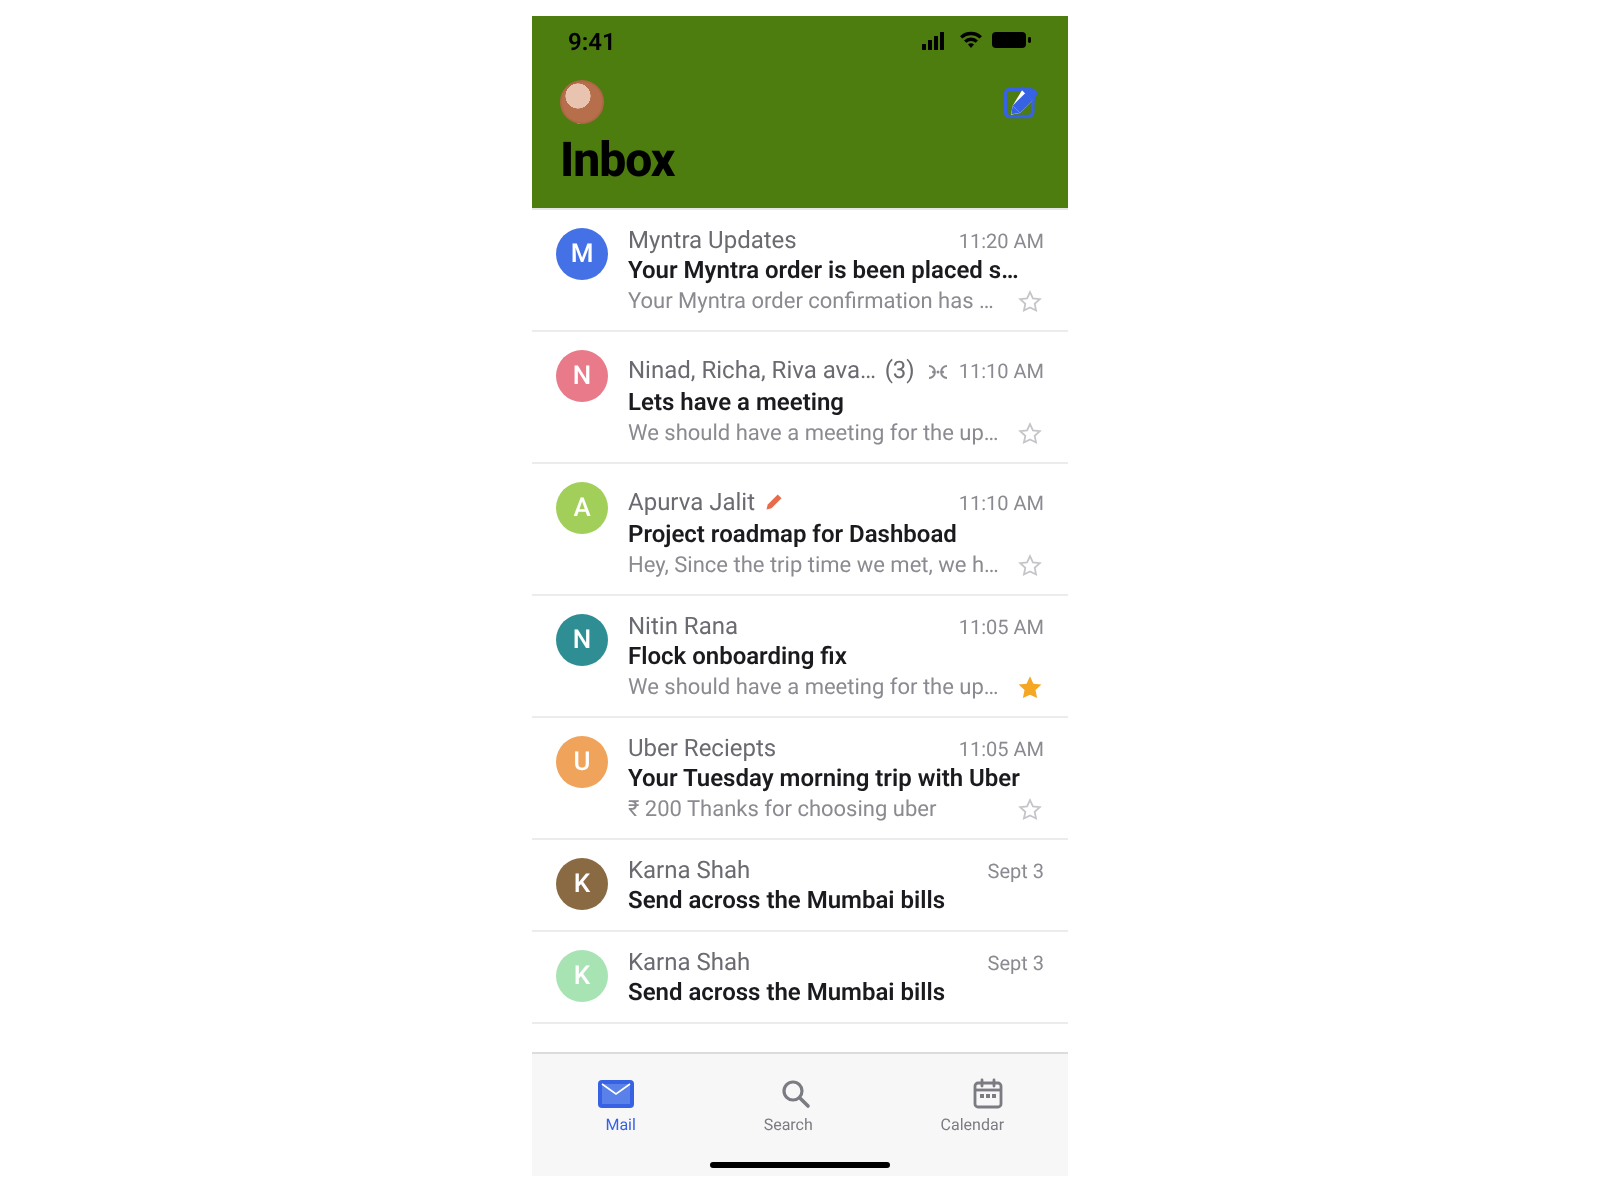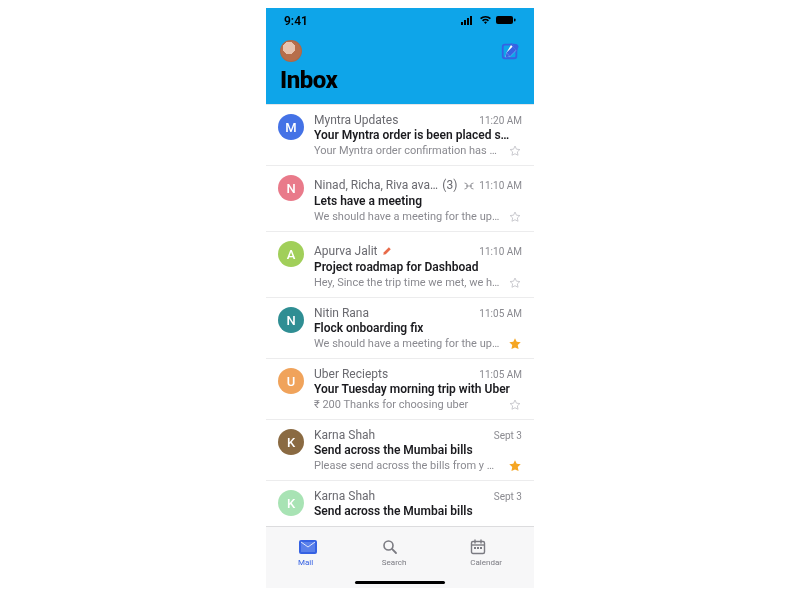--- a/index.html
+++ b/index.html
@@ -8,21 +8,21 @@
     background: #fff;
     display: flex;
     justify-content: center;
     align-items: flex-start;
     height: 600px;
     overflow: hidden;
   }
   .phone {
     width: 268px;
     height: 580px;
-    background: #0ea5e9;
+    background: #4d7c0f;
     margin-top: 8px;
     position: relative;
     display: flex;
     flex-direction: column;
     overflow: hidden;
   }
   .status-bar {
     height: 26px;
     display: flex;
     align-items: center;
@@ -81,21 +81,21 @@
   .star { width: 14px; height: 14px; flex-shrink: 0; margin-left: 6px; }
   .tabbar {
     height: 50px;
     border-top: 1px solid #dcdcde;
     background: #f7f7f8;
     display: flex;
     justify-content: space-around;
     align-items: center;
     padding-top: 2px;
   }
-  .tab { display: flex; flex-direction: column; align-items: flex-start; gap: 1px; font-size: 8px; color: #7b7b82; }
+  .tab { display: flex; flex-direction: column; align-items: flex-end; gap: 1px; font-size: 8px; color: #7b7b82; }
   .tab.active { color: #3662e3; }
   .home-indicator {
     height: 12px;
     display: flex; justify-content: center; align-items: center;
     background: #f7f7f8;
   }
   .home-indicator div { width: 90px; height: 3px; border-radius: 3px; background: #000; }
   .draft-icon svg { display:inline-block; vertical-align: -1px; }
   .thread-icon svg { display:inline-block; vertical-align: -2px; margin-left: 2px; }
 </style>
@@ -237,26 +237,20 @@
         </div>
       </div>
       <div class="row">
         <div class="badge" style="background:#8a6a42">K</div>
         <div class="body">
           <div class="line1">
             <span class="sender">Karna Shah</span>
             <span class="time">Sept 3</span>
           </div>
           <div class="subject">Send across the Mumbai bills</div>
-          <div class="line3">
-            <span class="preview">Please send across the bills from y …</span>
-            <span class="star"><svg viewBox="0 0 24 24" width="14" height="14">
-                <path fill="#f5a623" d="M12 2l2.9 6.3 6.9.7-5.1 4.7 1.4 6.8L12 17.8 5.9 20.5l1.4-6.8L2.2 9l6.9-.7z"></path>
-              </svg></span>
-          </div>
         </div>
       </div>
       <div class="row">
         <div class="badge" style="background:#a8e3b4">K</div>
         <div class="body">
           <div class="line1">
             <span class="sender">Karna Shah</span>
             <span class="time">Sept 3</span>
           </div>
           <div class="subject">Send across the Mumbai bills</div>

